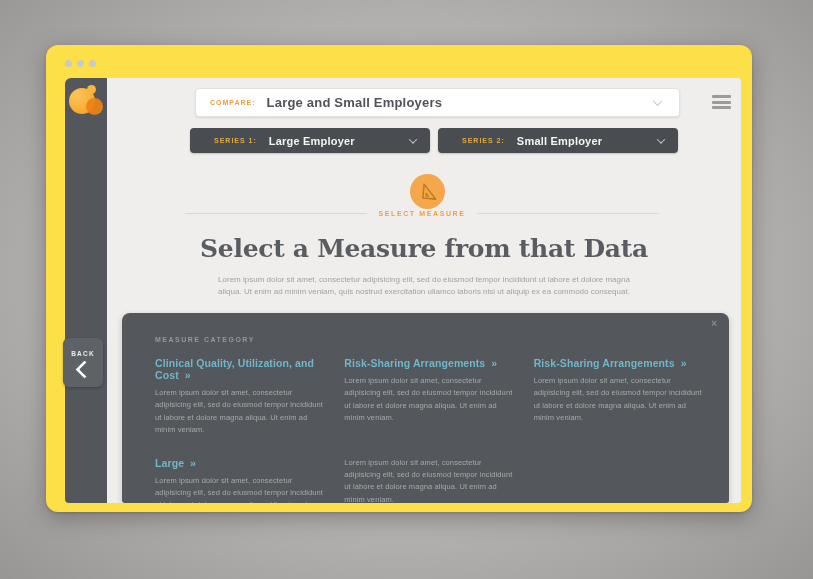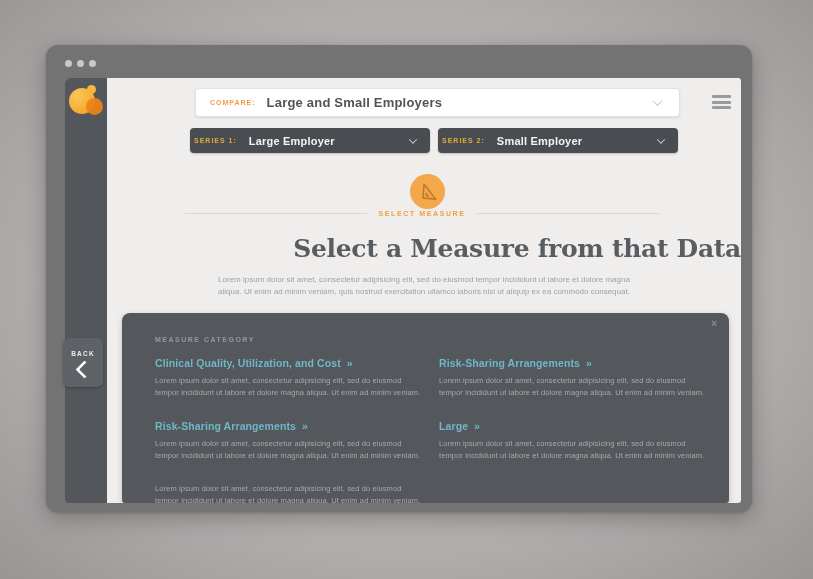--- a/index.html
+++ b/index.html
@@ -3,21 +3,21 @@
 <meta charset="utf-8">
 <style>
   html,body{margin:0;padding:0;}
   body{
     width:813px;height:579px;overflow:hidden;position:relative;
     font-family:"Liberation Sans",sans-serif;
     background:radial-gradient(ellipse at 50% 48%, #c9c6c6 0%, #b9b6b6 50%, #989595 100%);
   }
   .window{
     position:absolute;left:46px;top:45px;width:706px;height:467px;
-    background:#737373;border-radius:12px;
+    background:#fde047;border-radius:12px;
     box-shadow:0 6px 22px rgba(70,64,64,.45), 0 1px 3px rgba(0,0,0,.2);
   }
   .dots{position:absolute;left:19px;top:15px;display:flex;gap:5px;}
   .dot{width:7px;height:7px;border-radius:50%;background:#c9c9c9;}
 
   
   .sidebar{
     position:absolute;left:19px;top:33px;width:42px;bottom:9px;
     background:#53565a;border-radius:6px 0 0 4px;
   }
@@ -55,57 +55,57 @@
     transform:rotate(45deg) translate(-1px,-1px);}
   .compare-box .chev-down{margin-left:auto;margin-right:18px;}
 
   
   .hamburger{position:absolute;left:605px;top:17px;width:19px;display:flex;flex-direction:column;gap:2.5px;cursor:pointer;}
   .hamburger span{display:block;height:3px;border-radius:1px;background:#9b9b9b;}
 
   
   .pill{
     position:absolute;top:50px;height:25px;width:240px;background:#494c50;border-radius:4px;
-    display:flex;align-items:center;padding-left:4px;box-sizing:border-box;cursor:pointer;
+    display:flex;align-items:center;padding-left:24px;box-sizing:border-box;cursor:pointer;
     box-shadow:0 1px 2px rgba(0,0,0,.2);
   }
   .pill1{left:83px;} .pill2{left:331px;}
   .pill-label{color:#e3ab3f;font-size:7px;font-weight:bold;letter-spacing:1px;margin-right:12px;}
   .pill-value{color:#f4f4f4;font-size:11px;font-weight:bold;letter-spacing:.2px;}
   .pill .chev-down{margin-left:auto;margin-right:14px;width:5px;height:5px;
     border-right:1.6px solid #c9c9c9;border-bottom:1.6px solid #c9c9c9;}
 
   
   .measure-circle{
     position:absolute;left:303px;top:96px;width:35px;height:35px;border-radius:50%;
     background:#f4a74b;display:flex;align-items:center;justify-content:center;
   }
   .measure-circle svg{transform:rotate(5deg);}
   .rule-row{position:absolute;left:78px;right:82px;top:132px;display:flex;align-items:center;}
   .rule{flex:1;height:1px;background:#d9d8d6;}
   .eyebrow{margin:0 12px;color:#f0a03c;font-size:7px;font-weight:bold;letter-spacing:1.6px;white-space:nowrap;}
   .big-title{
-    position:absolute;left:0;right:0;top:156px;text-align:right;
+    position:absolute;left:0;right:0;top:156px;text-align:center;
     font-family:"DejaVu Serif",serif;font-weight:bold;font-size:25px;color:#595c60;letter-spacing:-.3px;
   }
   .desc{
     position:absolute;left:50%;transform:translateX(-50%);top:196px;width:436px;
     text-align:center;font-size:8px;line-height:1.55;color:#a0a2a4;
   }
 
   
   .panel{
     position:absolute;left:15px;right:12px;top:235px;bottom:0;
     background:#54575b;border-radius:8px 8px 3px 3px;
     box-shadow:0 2px 6px rgba(0,0,0,.18);
   }
   .panel-close{position:absolute;top:6px;right:12px;color:#8a8d90;font-size:10px;font-weight:bold;cursor:pointer;line-height:1;}
   .panel-label{margin:23px 0 0 33px;color:#96999c;font-size:7px;font-weight:bold;letter-spacing:1.5px;}
   .cat-grid{
-    margin:14px 24px 0 33px;display:grid;grid-template-columns:repeat(2,1fr);
+    margin:14px 24px 0 33px;display:grid;grid-template-columns:repeat(3,1fr);
     column-gap:18px;row-gap:20px;
   }
   .cat-title{color:#6fb7c9;font-size:10.5px;font-weight:bold;letter-spacing:.1px;cursor:pointer;margin-bottom:6px;display:block;}
   .cat-arrow{margin-left:6px;font-weight:bold;}
   .cat-body{color:#a7a9ab;font-size:7.5px;line-height:1.65;letter-spacing:.1px;}
 </style>
 </head>
 <body>
 
 <div class="window">

